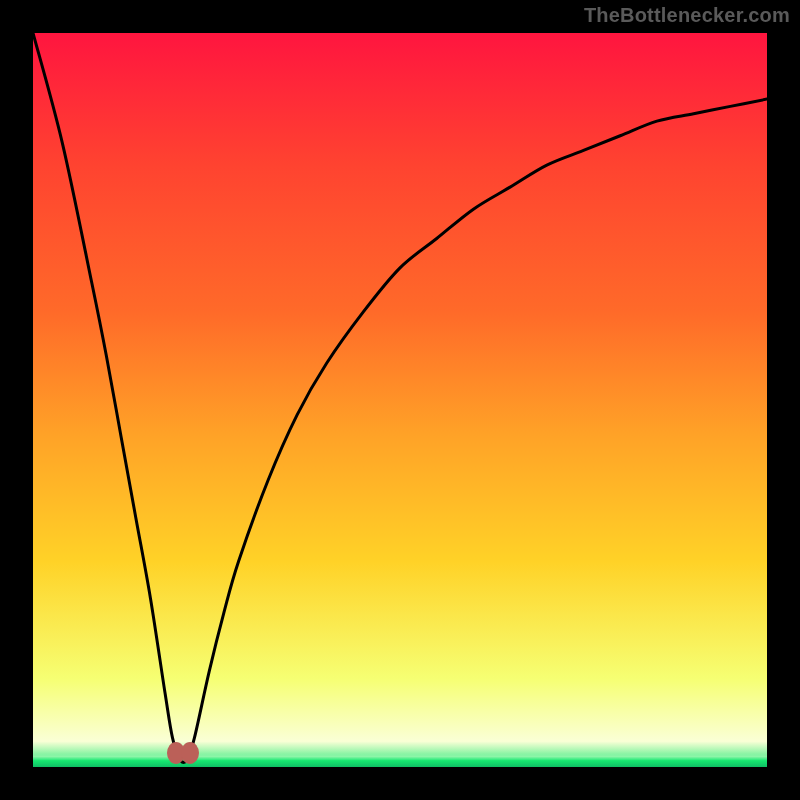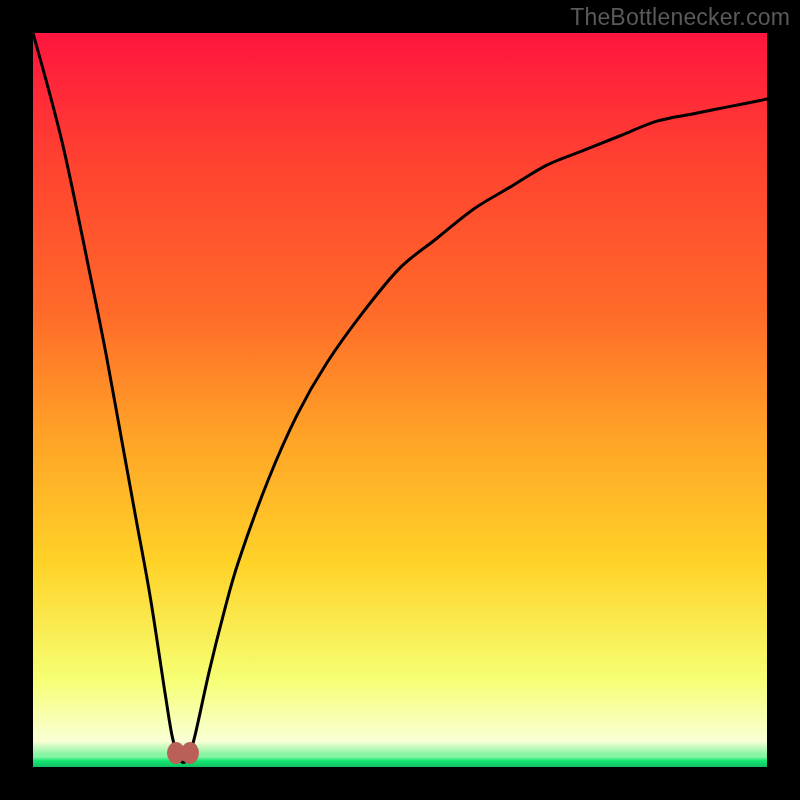--- a/index.html
+++ b/index.html
@@ -14,22 +14,22 @@
     position: relative;
     width: 800px;
     height: 800px;
     background: #000;
   }
   .watermark {
     position: absolute;
     top: 4px;
     right: 10px;
     font-family: Arial, Helvetica, sans-serif;
-    font-size: 23px;
-    font-weight: 400;
+    font-size: 20px;
+    font-weight: 700;
     color: #5a5a5a;
     letter-spacing: 0.2px;
     z-index: 5;
     user-select: none;
   }
   .plot-area {
     position: absolute;
     left: 33px;
     top: 33px;
     width: 734px;

